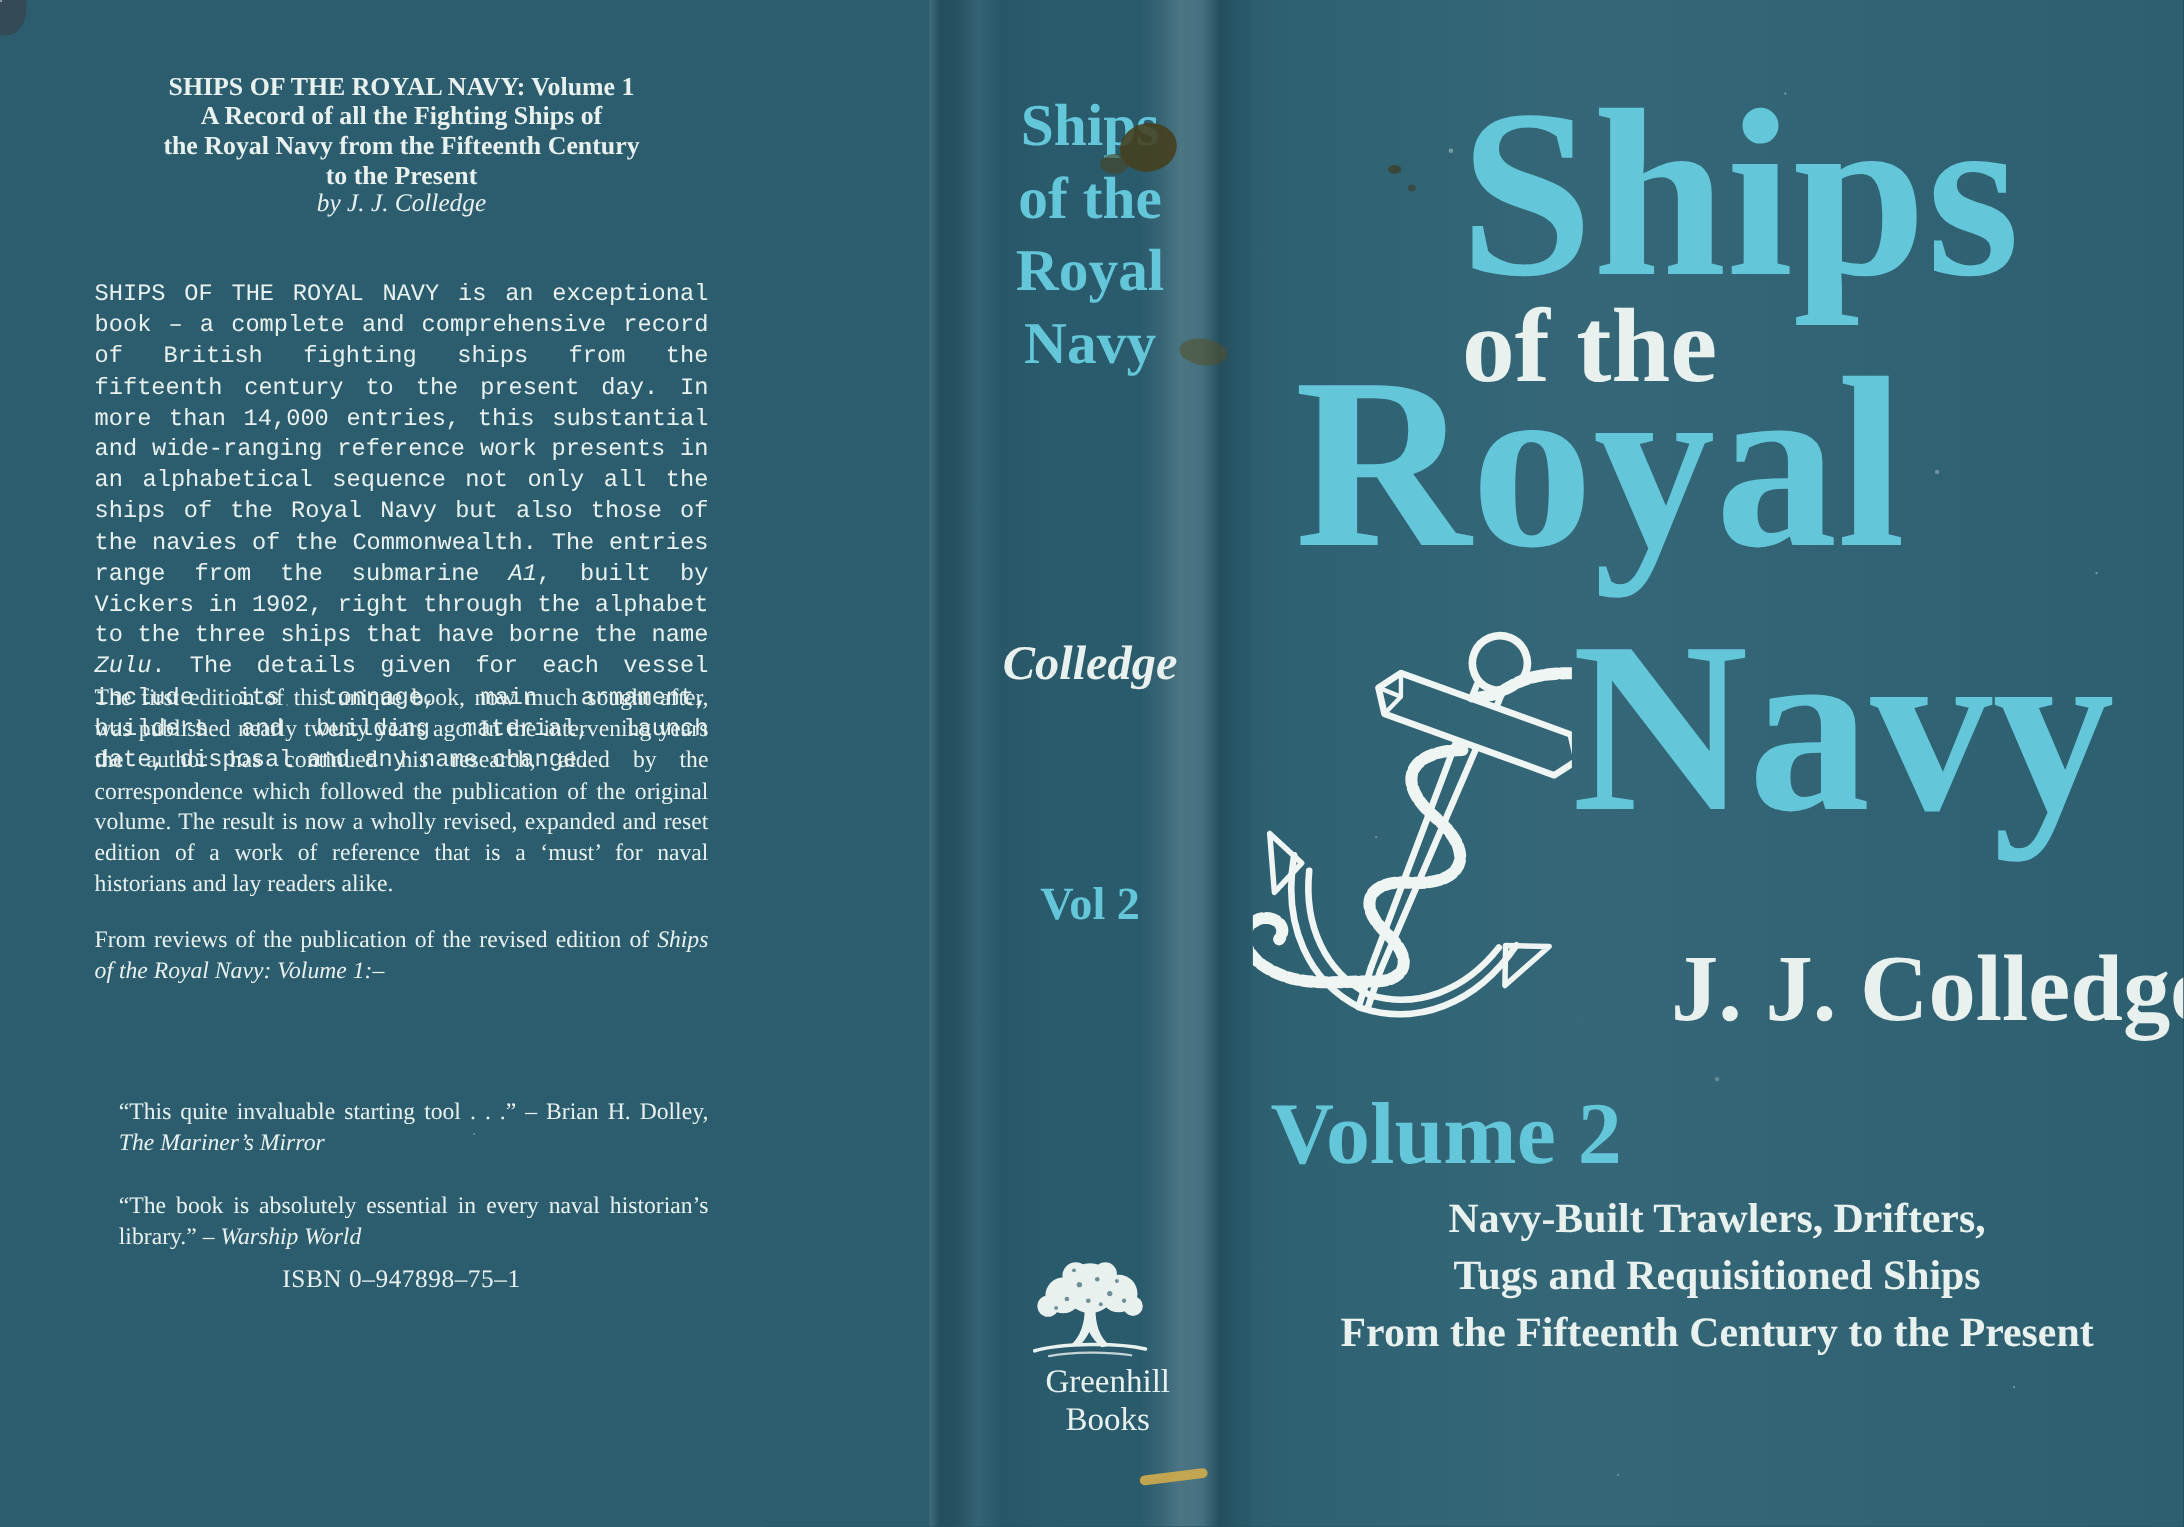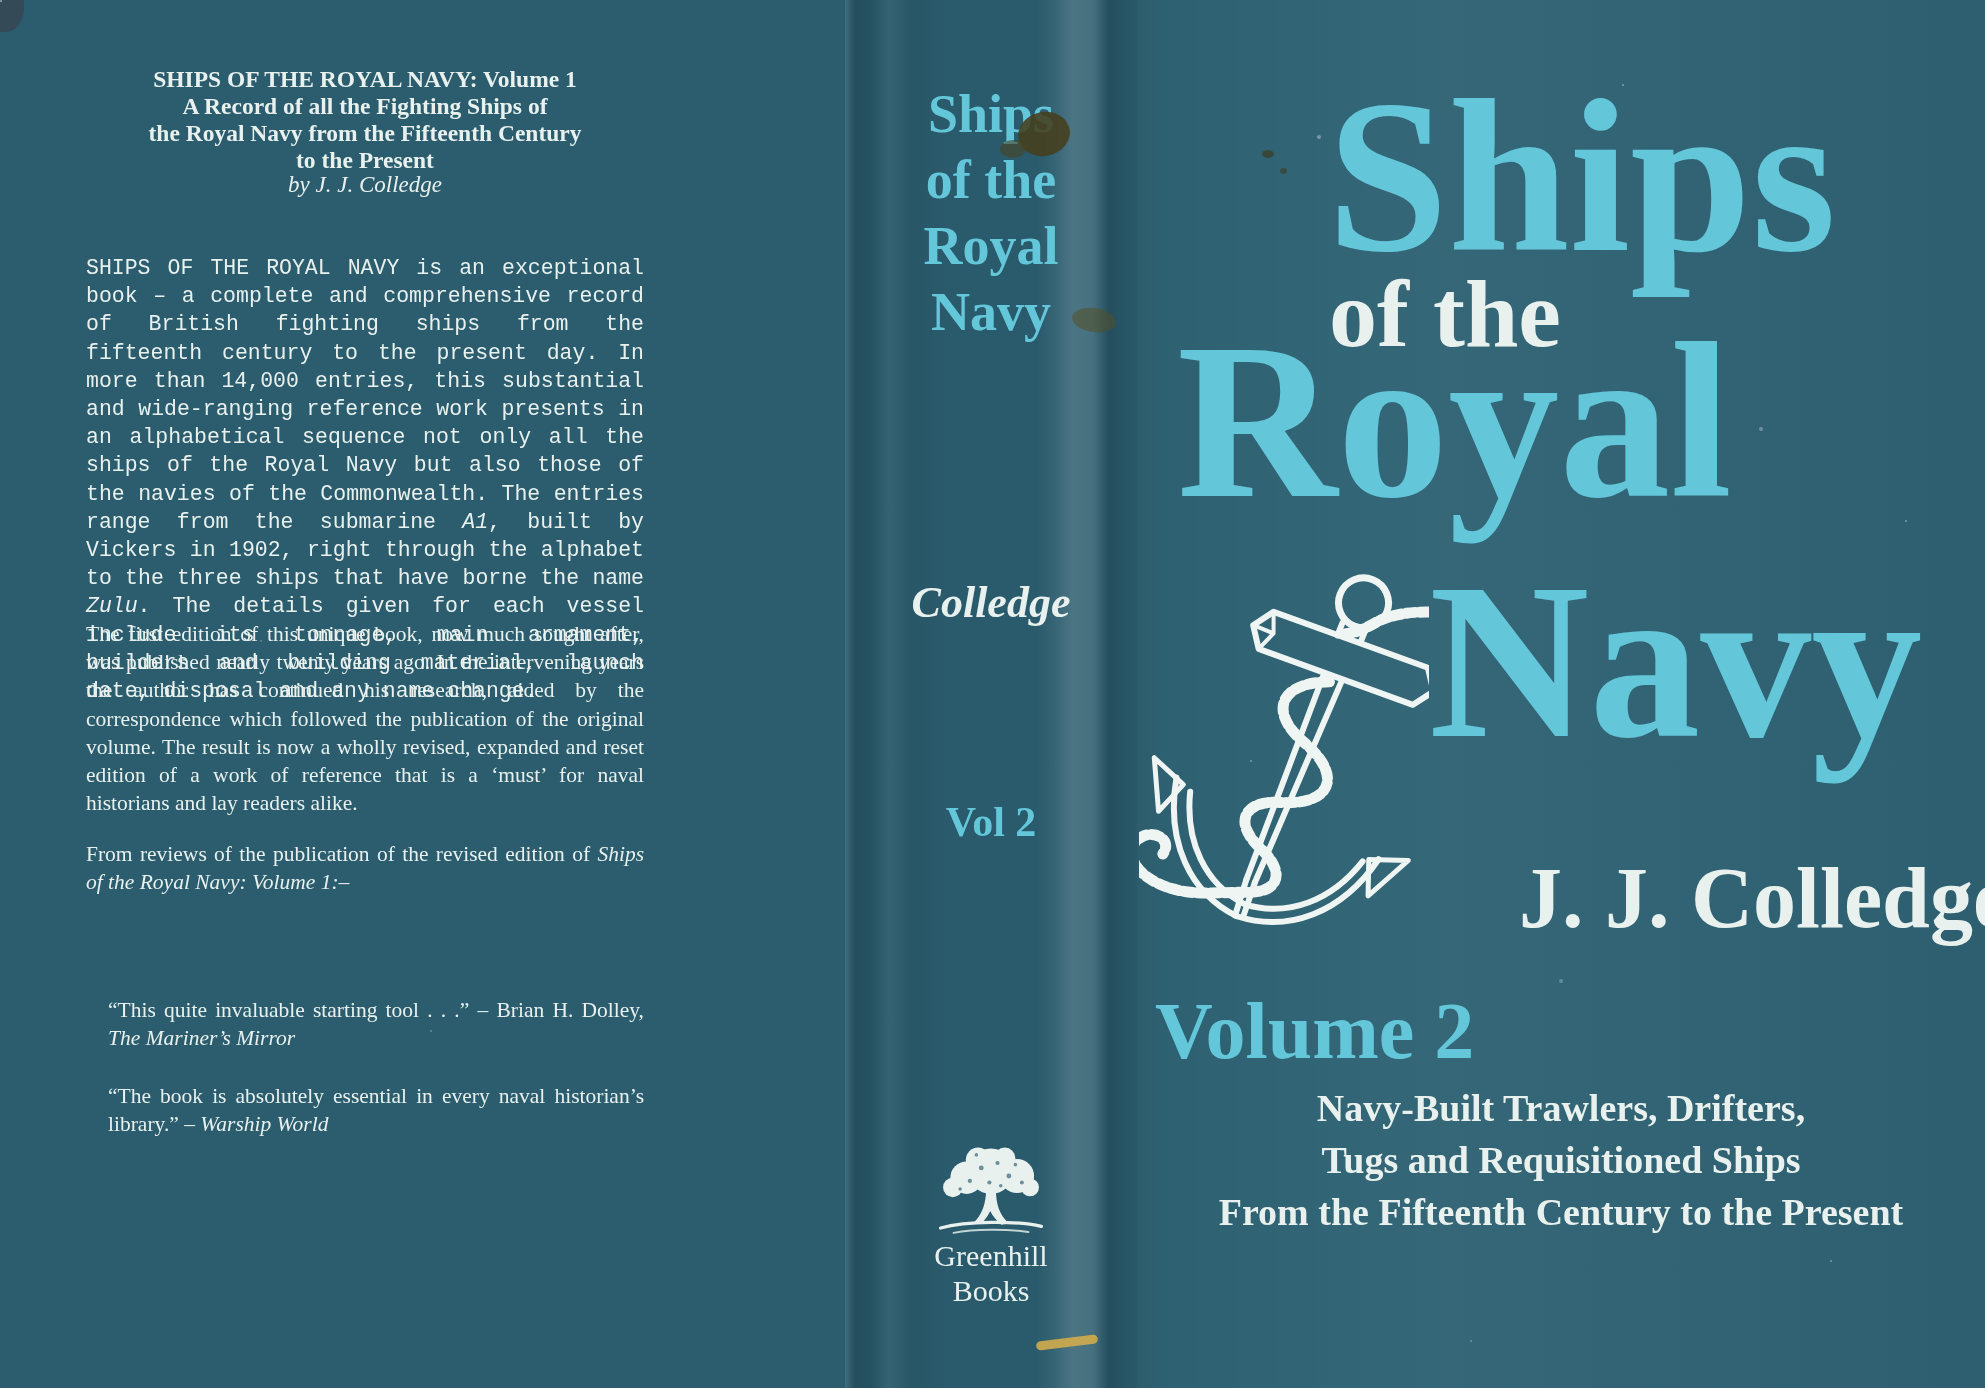--- a/index.html
+++ b/index.html
@@ -35,21 +35,21 @@
       rgba(255,255,255,.10) 0px, rgba(0,0,0,.14) 10px, rgba(0,0,0,.10) 26px,
       rgba(255,255,255,.05) 44px, rgba(0,0,0,.05) 66px, rgba(0,0,0,0) 110px,
       rgba(0,0,0,0) 192px, rgba(255,255,255,.05) 208px, rgba(255,255,255,.16) 228px,
       rgba(255,255,255,.13) 248px, rgba(0,0,0,.14) 264px, rgba(0,0,0,.06) 278px,
       rgba(0,0,0,.02) 292px);}
   .spine .sblk{position:absolute;left:0;width:100%;text-align:center;}
   .spine-title{top:81px;font-weight:bold;font-size:54px;line-height:66px;color:var(--cyan);}
   .spine-author{top:577px;font-weight:bold;font-size:44px;color:var(--white);font-style:italic;}
   .spine-vol{top:798px;font-weight:bold;font-size:42px;color:var(--cyan);}
   .spine-logo{top:1140px;}
-  .spine-pub{top:1238px;font-size:30px;line-height:35px;color:var(--white);}
+  .spine-pub{top:1238px;font-size:30px;line-height:35px;color:var(--white);margin-left:16px;}
 
   
   .front{left:1137px;width:848px;background:var(--bg-front);}
   .front::before{content:"";position:absolute;inset:0;pointer-events:none;
     background:linear-gradient(90deg, rgba(0,0,0,.05) 0, rgba(0,0,0,0) 40px, rgba(255,255,255,.03) 300px, rgba(0,0,0,.03) 848px);}
   .fw{position:absolute;font-weight:bold;line-height:1;white-space:nowrap;}
   .ft-ships {left:190px;top:68px; font-size:218px;color:var(--cyan);}
   .ft-ofthe {left:192px;top:266px;font-size:96px; color:var(--white);}
   .ft-royal {left:40px; top:310px;font-size:222px;color:var(--cyan);}
   .ft-navy  {left:292px;top:550px;font-size:222px;color:var(--cyan);}
@@ -91,20 +91,21 @@
     </div>
     <div class="blk back-byline">by J. J. Colledge</div>
 
     <p class="blk bodypara p1"><span>SHIPS OF THE ROYAL NAVY is an exceptional book – a complete and comprehensive record of British fighting ships from the fifteenth century to the present day. In more than 14,000 entries, this substantial and wide-ranging reference work presents in an alphabetical sequence not only all the ships of the Royal Navy but also those of the navies of the Commonwealth. The entries range from the submarine </span><i>A1</i><span>, built by Vickers in 1902, right through the alphabet to the three ships that have borne the name </span><i>Zulu</i><span>. The details given for each vessel include its tonnage, main armament, builders and building material, launch date, disposal and any name change.</span></p>
     <p class="blk bodypara p2"><span>The first edition of this unique book, now much sought after, was published nearly twenty years ago. In the intervening years the author has continued his research, aided by the correspondence which followed the publication of the original volume. The result is now a wholly revised, expanded and reset edition of a work of reference that is a ‘must’ for naval historians and lay readers alike.</span></p>
     <p class="blk bodypara p3"><span>From reviews of the publication of the revised edition of </span><i>Ships of the Royal Navy: Volume 1:–</i></p>
 
     <p class="blk bodypara quote q2"><span>“This quite invaluable starting tool . . .” – Brian H. Dolley, </span><i>The Mariner’s Mirror</i></p>
     <p class="blk bodypara quote q3"><span>“The book is absolutely essential in every naval historian’s library.” – </span><i>Warship World</i></p>
 
+    <div class="blk back-isbn">ISBN 0–947898–75–1</div>
   </section>
 
   <section class="panel spine">
     <div class="sblk spine-title">
       <div>Ships</div>
       <div>of the</div>
       <div>Royal</div>
       <div>Navy</div>
     </div>
     <div class="sblk spine-author">Colledge</div>

